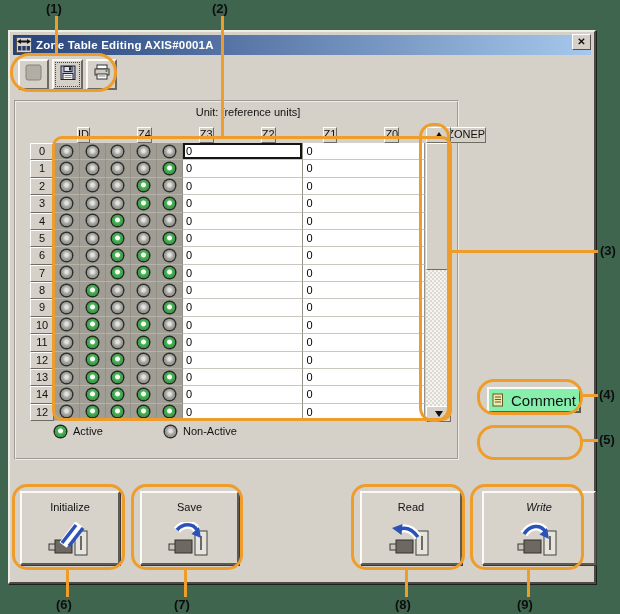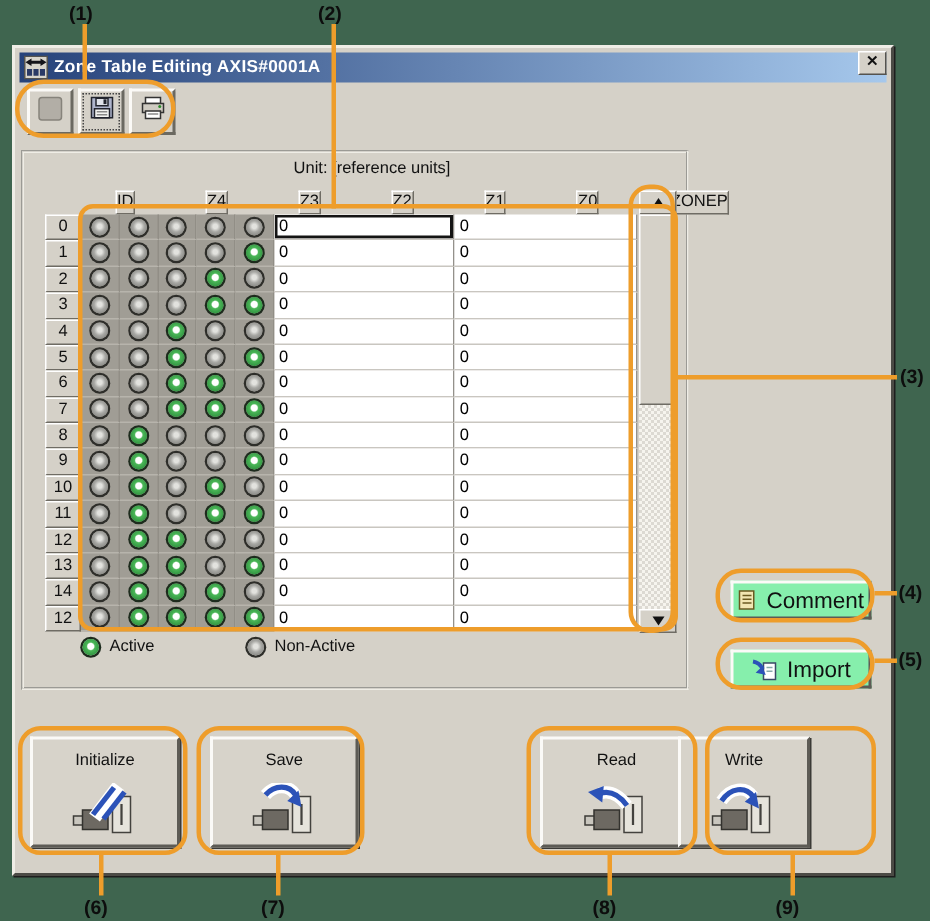--- a/index.html
+++ b/index.html
@@ -501,32 +501,20 @@
     <span style="display:inline-flex;">
       <svg width="12" height="14" viewBox="0 0 12 14">
         <rect x="1" y="1" width="9.5" height="12" fill="#f1e6b2" stroke="#6a5a20"></rect>
         <line x1="3" y1="4" x2="9" y2="4" stroke="#6a5a20"></line>
         <line x1="3" y1="6.5" x2="9" y2="6.5" stroke="#6a5a20"></line>
         <line x1="3" y1="9" x2="9" y2="9" stroke="#6a5a20"></line>
       </svg>
     </span>
     <span>Comment</span>
   </div>
-  <div class="sidebtn" style="top:401px;">
-    <span style="display:inline-flex;">
-      <svg width="17" height="15" viewBox="0 0 17 15">
-        <rect x="8" y="3" width="8" height="11" fill="#ffffff" stroke="#3a4a66"></rect>
-        <line x1="10" y1="6" x2="14" y2="6" stroke="#8aa"></line>
-        <line x1="10" y1="8.5" x2="14" y2="8.5" stroke="#8aa"></line>
-        <path d="M1 2 C4 2.5 6 4 7.5 7" stroke="#2b52b8" stroke-width="2.6" fill="none"></path>
-        <polygon points="9.5,11 2.8,9.5 7.2,5.2" fill="#2b52b8"></polygon>
-      </svg>
-    </span>
-    <span>Import</span>
-  </div>
 
   <div class="bigbtn" style="left:10px; width:100px;padding-left:44px;">
     <span class="bb-label">Initialize</span>
     <span class="bb-icon">
       <svg width="44" height="36" viewBox="0 0 44 36">
         <rect x="1" y="22" width="7" height="6" fill="#c9c6be" stroke="#3c3b37"></rect>
         <rect x="7" y="18" width="17" height="13" fill="#6d6962" stroke="#33322e"></rect>
         <rect x="27" y="9" width="12" height="24" fill="#e6e4dc" stroke="#43423e"></rect>
         <line x1="33" y1="14" x2="33" y2="28" stroke="#43423e" stroke-width="1.5"></line>
         <path d="M31 2 L15 23" stroke="#ffffff" stroke-width="9" fill="none"></path>
@@ -556,21 +544,21 @@
         <rect x="1" y="22" width="7" height="6" fill="#c9c6be" stroke="#3c3b37"></rect>
         <rect x="7" y="18" width="17" height="13" fill="#6d6962" stroke="#33322e"></rect>
         <rect x="27" y="9" width="12" height="24" fill="#e6e4dc" stroke="#43423e"></rect>
         <line x1="33" y1="14" x2="33" y2="28" stroke="#43423e" stroke-width="1.5"></line>
         <path d="M29 15 C23 7 17 5 11 7" stroke="#ffffff" stroke-width="8" fill="none"></path>
         <path d="M29 15 C23 7 17 5 11 7" stroke="#2b52b8" stroke-width="3.5" fill="none"></path>
         <polygon points="3,6 13.5,2 12.5,13" fill="#2b52b8"></polygon>
       </svg>
     </span>
   </div>
-  <div class="bigbtn" style="left:442px; width:88px;">
+  <div class="bigbtn" style="left:472px; width:114px;font-style:italic;">
     <span class="bb-label">Write</span>
     <span class="bb-icon">
       <svg width="44" height="36" viewBox="0 0 44 36">
         <rect x="1" y="22" width="7" height="6" fill="#c9c6be" stroke="#3c3b37"></rect>
         <rect x="7" y="18" width="17" height="13" fill="#6d6962" stroke="#33322e"></rect>
         <rect x="27" y="9" width="12" height="24" fill="#e6e4dc" stroke="#43423e"></rect>
         <line x1="33" y1="14" x2="33" y2="28" stroke="#43423e" stroke-width="1.5"></line>
         <path d="M7 12 C13 3 23 2 28 9" stroke="#ffffff" stroke-width="8" fill="none"></path>
         <path d="M7 12 C13 3 23 2 28 9" stroke="#2b52b8" stroke-width="3.5" fill="none"></path>
         <polygon points="32,17 22.5,12.5 30,6" fill="#2b52b8"></polygon>

